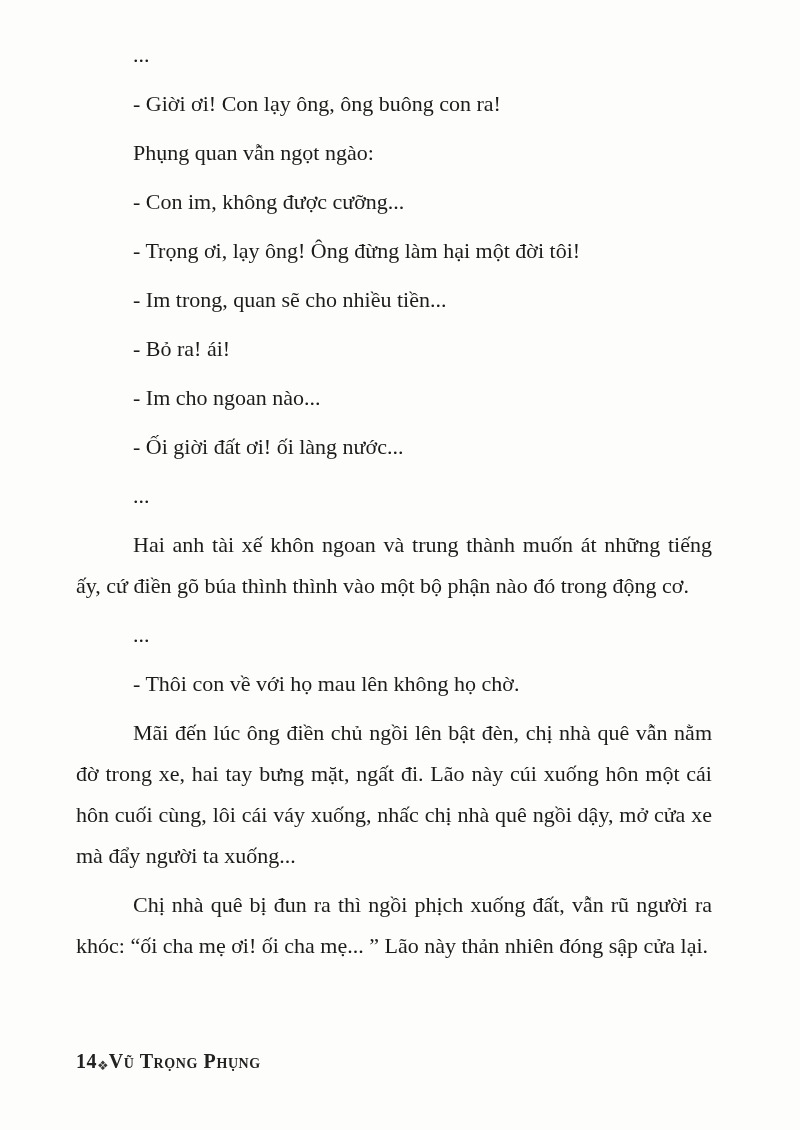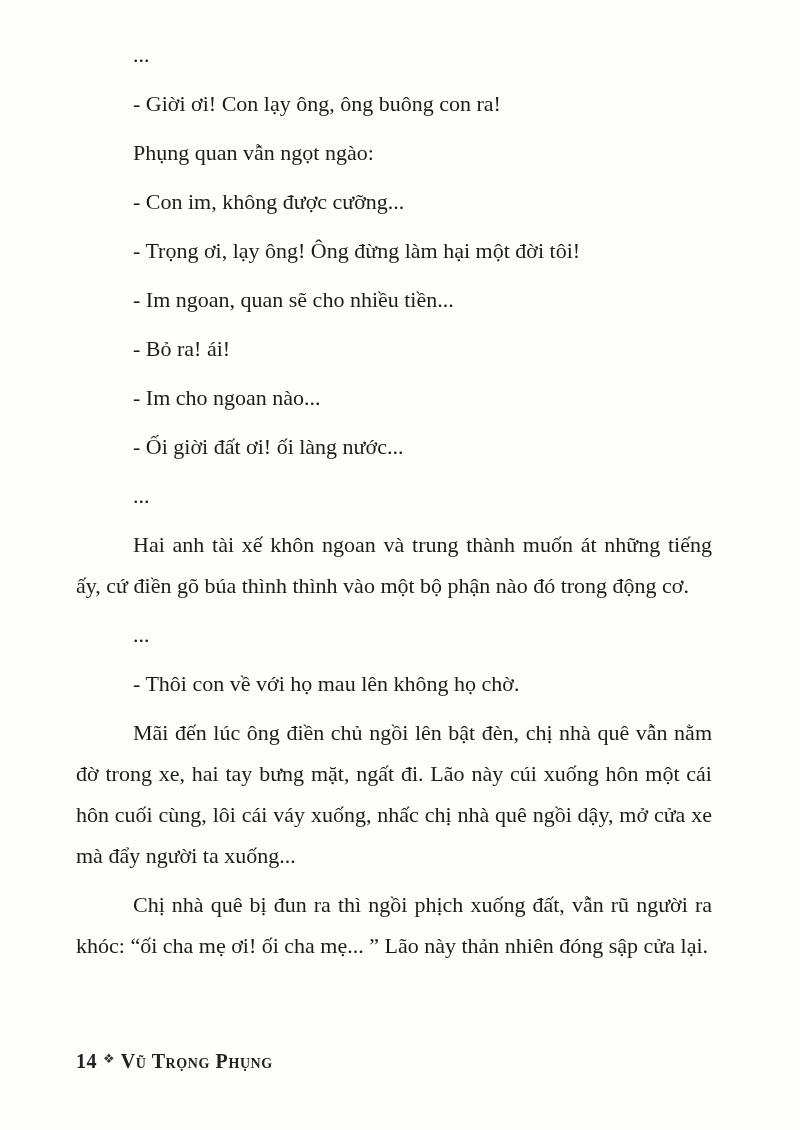--- a/index.html
+++ b/index.html
@@ -28,22 +28,22 @@
     line-height: 41px;
     text-indent: 57px;
     text-align: justify;
     color: #1c1c1c;
   }
   .footer {
     position: absolute;
     left: 76px;
     top: 1050px;
     display: flex;
-    align-items: flex-start;
-    gap: 6px;
+    align-items: flex-end;
+    gap: 0;
     font-size: 20px;
     color: #222222;
   }
   .footer .page-num {
     font-weight: bold;
     letter-spacing: 0.5px;
   }
   .footer .ornament {
     font-size: 13px;
     color: #3a3a3a;
@@ -60,21 +60,21 @@
 <body>
 
 <div class="page">
 
   <div class="text-block">
     <p>...</p>
     <p>- Giời ơi! Con lạy ông, ông buông con ra!</p>
     <p>Phụng quan vẫn ngọt ngào:</p>
     <p>- Con im, không được cưỡng...</p>
     <p>- Trọng ơi, lạy ông! Ông đừng làm hại một đời tôi!</p>
-    <p>- Im ngoan, quan sẽ cho nhiều tiền...</p>
+    <p>- Im trong, quan sẽ cho nhiều tiền...</p>
     <p>- Bỏ ra! ái!</p>
     <p>- Im cho ngoan nào...</p>
     <p>- Ối giời đất ơi! ối làng nước...</p>
     <p>...</p>
     <p>Hai anh tài xế khôn ngoan và trung thành muốn át những tiếng ấy, cứ điền gõ búa thình thình vào một bộ phận nào đó trong động cơ.</p>
     <p>...</p>
     <p>- Thôi con về với họ mau lên không họ chờ.</p>
     <p>Mãi đến lúc ông điền chủ ngồi lên bật đèn, chị nhà quê vẫn nằm đờ trong xe, hai tay bưng mặt, ngất đi. Lão này cúi xuống hôn một cái hôn cuối cùng, lôi cái váy xuống, nhấc chị nhà quê ngồi dậy, mở cửa xe mà đẩy người ta xuống...</p>
     <p>Chị nhà quê bị đun ra thì ngồi phịch xuống đất, vẫn rũ người ra khóc: “ối cha mẹ ơi! ối cha mẹ... ” Lão này thản nhiên đóng sập cửa lại.</p>
   </div>

